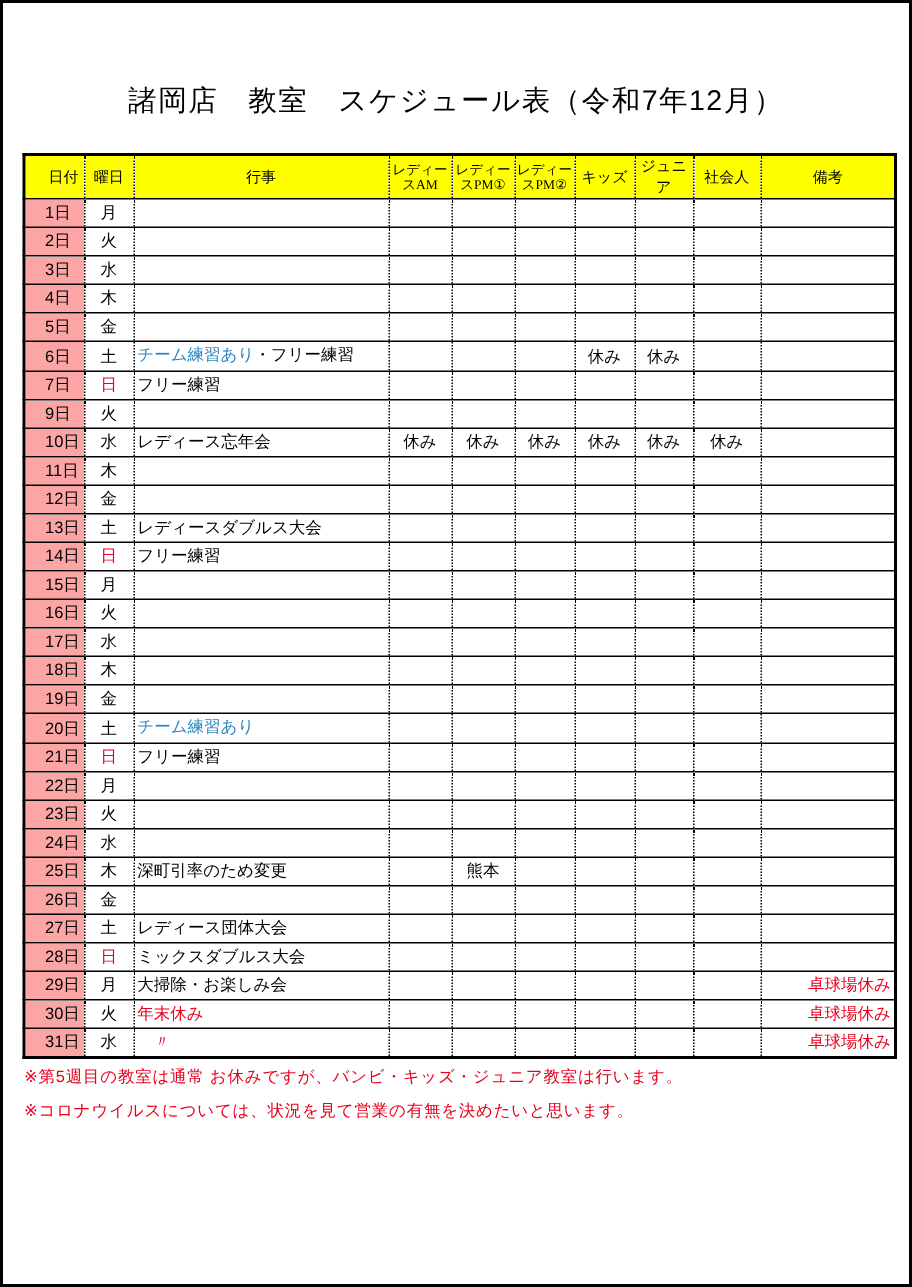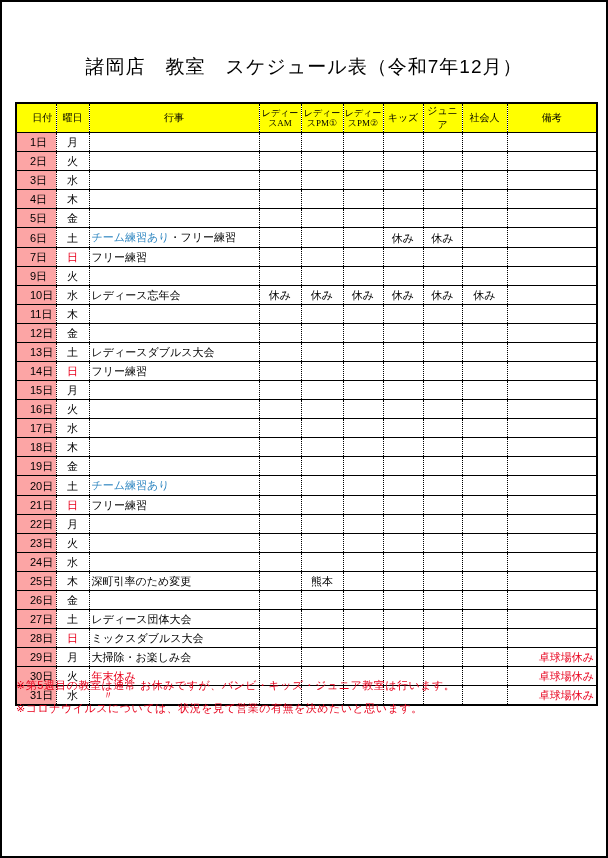--- a/index.html
+++ b/index.html
@@ -29,21 +29,21 @@
   }
   table.sched th:first-child,table.sched td:first-child{border-left:none;padding-left:13px;}
   td.date{background:#fca5a5;font-size:10px;}
   td.dow{text-align:center;}
   td.slot{text-align:center;font-size:10px;}
   td.event{padding-left:3px;}
   td.remark{font-size:10px;padding-left:3px;}
   .c-black{color:#000;}
   .c-red,.red{color:#e8001c;text-align:right;}
   .c-blue{color:#2e86c1;font-family:Liberation Mono, monospace;}
-  .notes{position:absolute;left:14px;top:676px;color:#e8001c;font-size:11px;}
+  .notes{position:absolute;left:14px;top:708px;color:#e8001c;font-size:11px;}
   .notes div{margin-bottom:8px;letter-spacing:0.5px;}
 </style>
 </head>
 <body>
 
 <div class="page">
   <h1 class="title">諸岡店　教室　スケジュール表（令和7年12月）</h1>
 
   <table class="sched">
     <colgroup id="cols">

